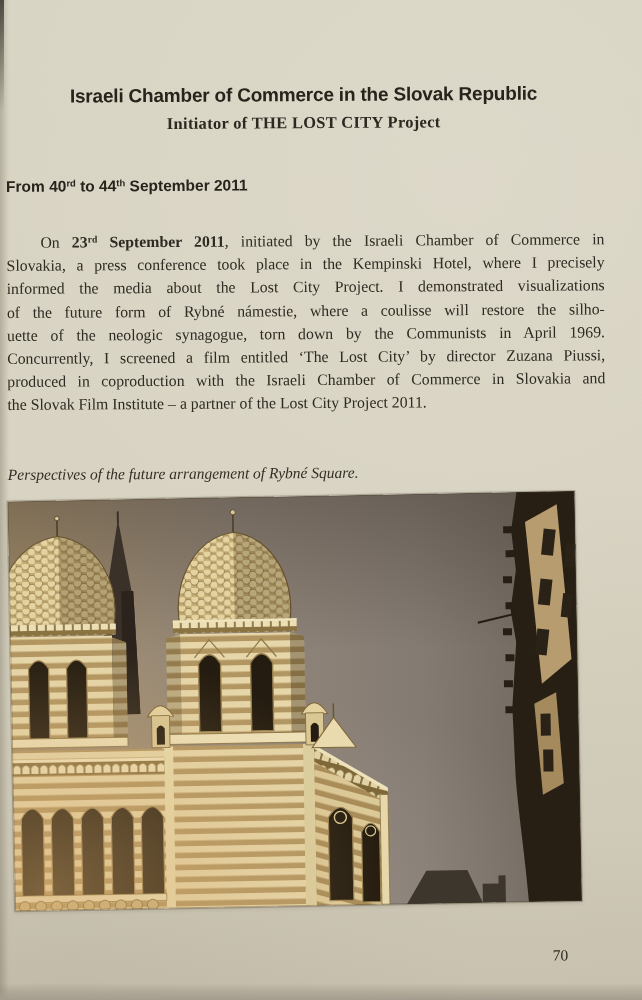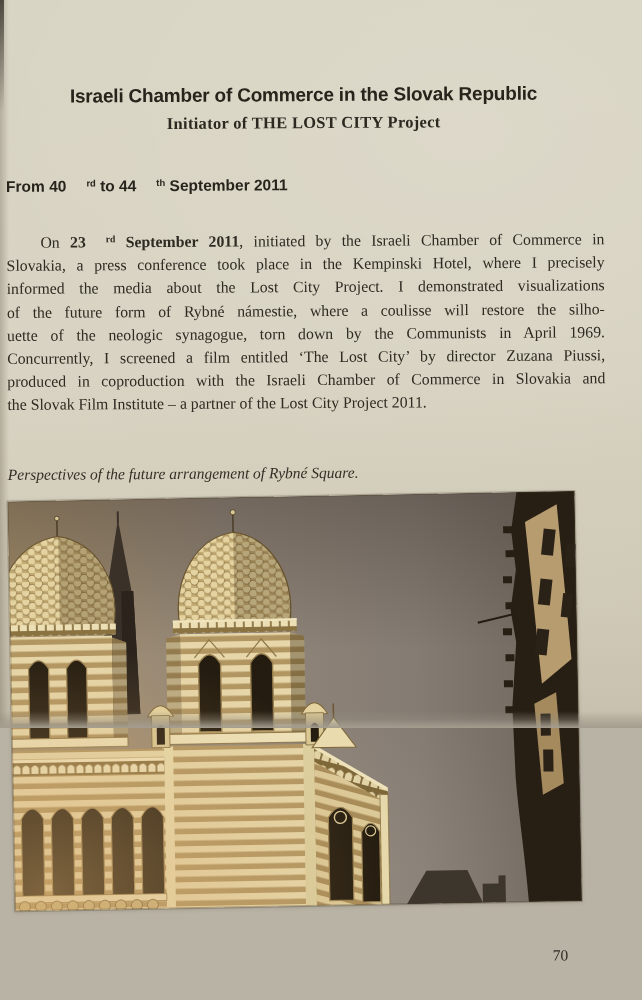--- a/index.html
+++ b/index.html
@@ -1,18 +1,18 @@
 <!DOCTYPE html>
 <html><head>
 <meta charset="utf-8">
 <style>
   html,body { margin:0; padding:0; }
   body { width:642px; height:1000px; overflow:hidden; background:#b9b3a5;
          font-family:"Liberation Serif", serif; }
-  .page { position:relative; width:642px; height:728px; color:#2e2a21;
+  .page { position:relative; width:642px; height:1000px; color:#2e2a21;
     background:
       radial-gradient(130% 80% at 72% 18%, rgba(255,255,255,0.10), rgba(0,0,0,0) 60%),
       radial-gradient(120% 60% at 10% 100%, rgba(120,110,92,0.10), rgba(0,0,0,0) 55%),
       linear-gradient(176deg, #d9d5c4 0%, #d8d3c2 50%, #d0cab8 82%, #c7c0ae 100%);
   }
   .edge-left { position:absolute; left:0; top:0; width:9px; height:100%;
       background:linear-gradient(90deg, rgba(94,86,70,0.30), rgba(94,86,70,0)); }
   .corner-dark { position:absolute; left:0; top:0; width:4px; height:112px;
       background:linear-gradient(180deg, rgba(40,36,28,0.75), rgba(40,36,28,0)); }
   .bottom-strip { position:absolute; bottom:0; left:0; width:100%; height:17px;
@@ -25,21 +25,21 @@
   .subtitle { position:absolute; top:113px; left:0; width:612px; text-align:center;
       font-weight:bold; font-size:16.5px; color:#2d2920; letter-spacing:0.3px; }
   .date-heading { position:absolute; top:176px; left:8px;
       font-family:"Liberation Sans", sans-serif; font-weight:bold; font-size:15.5px; color:#28241c; }
   .paragraph { position:absolute; top:226px; left:8px; width:598px;
       font-size:15.8px; line-height:23.2px; color:#2f2b22; }
   .pline { white-space:normal; }
   .pline.just { text-align:justify; text-align-last:justify; }
   .pline.ind { text-indent:34px; }
   .b { font-weight:bold; }
-  .sup { font-size:61%; vertical-align:5px; letter-spacing:0;margin-left:20px; }
+  .sup { font-size:61%; vertical-align:5px; letter-spacing:0; }
   .caption { position:absolute; top:464px; left:8px; font-style:italic;
       font-size:15.5px; color:#332e25; }
   .photo-wrap { position:absolute; left:10px; top:496px; width:567px; height:410px;
       transform:rotate(-0.7deg);
       box-shadow:0 0 0 1px rgba(60,50,35,0.25), 0 1px 4px rgba(60,50,35,0.18); }
   .photo-wrap svg { display:block; }
   .page-number { position:absolute; top:948px; left:550px; font-size:15.5px; color:#2f2b22; }
 </style>
 </head>
 <body>

